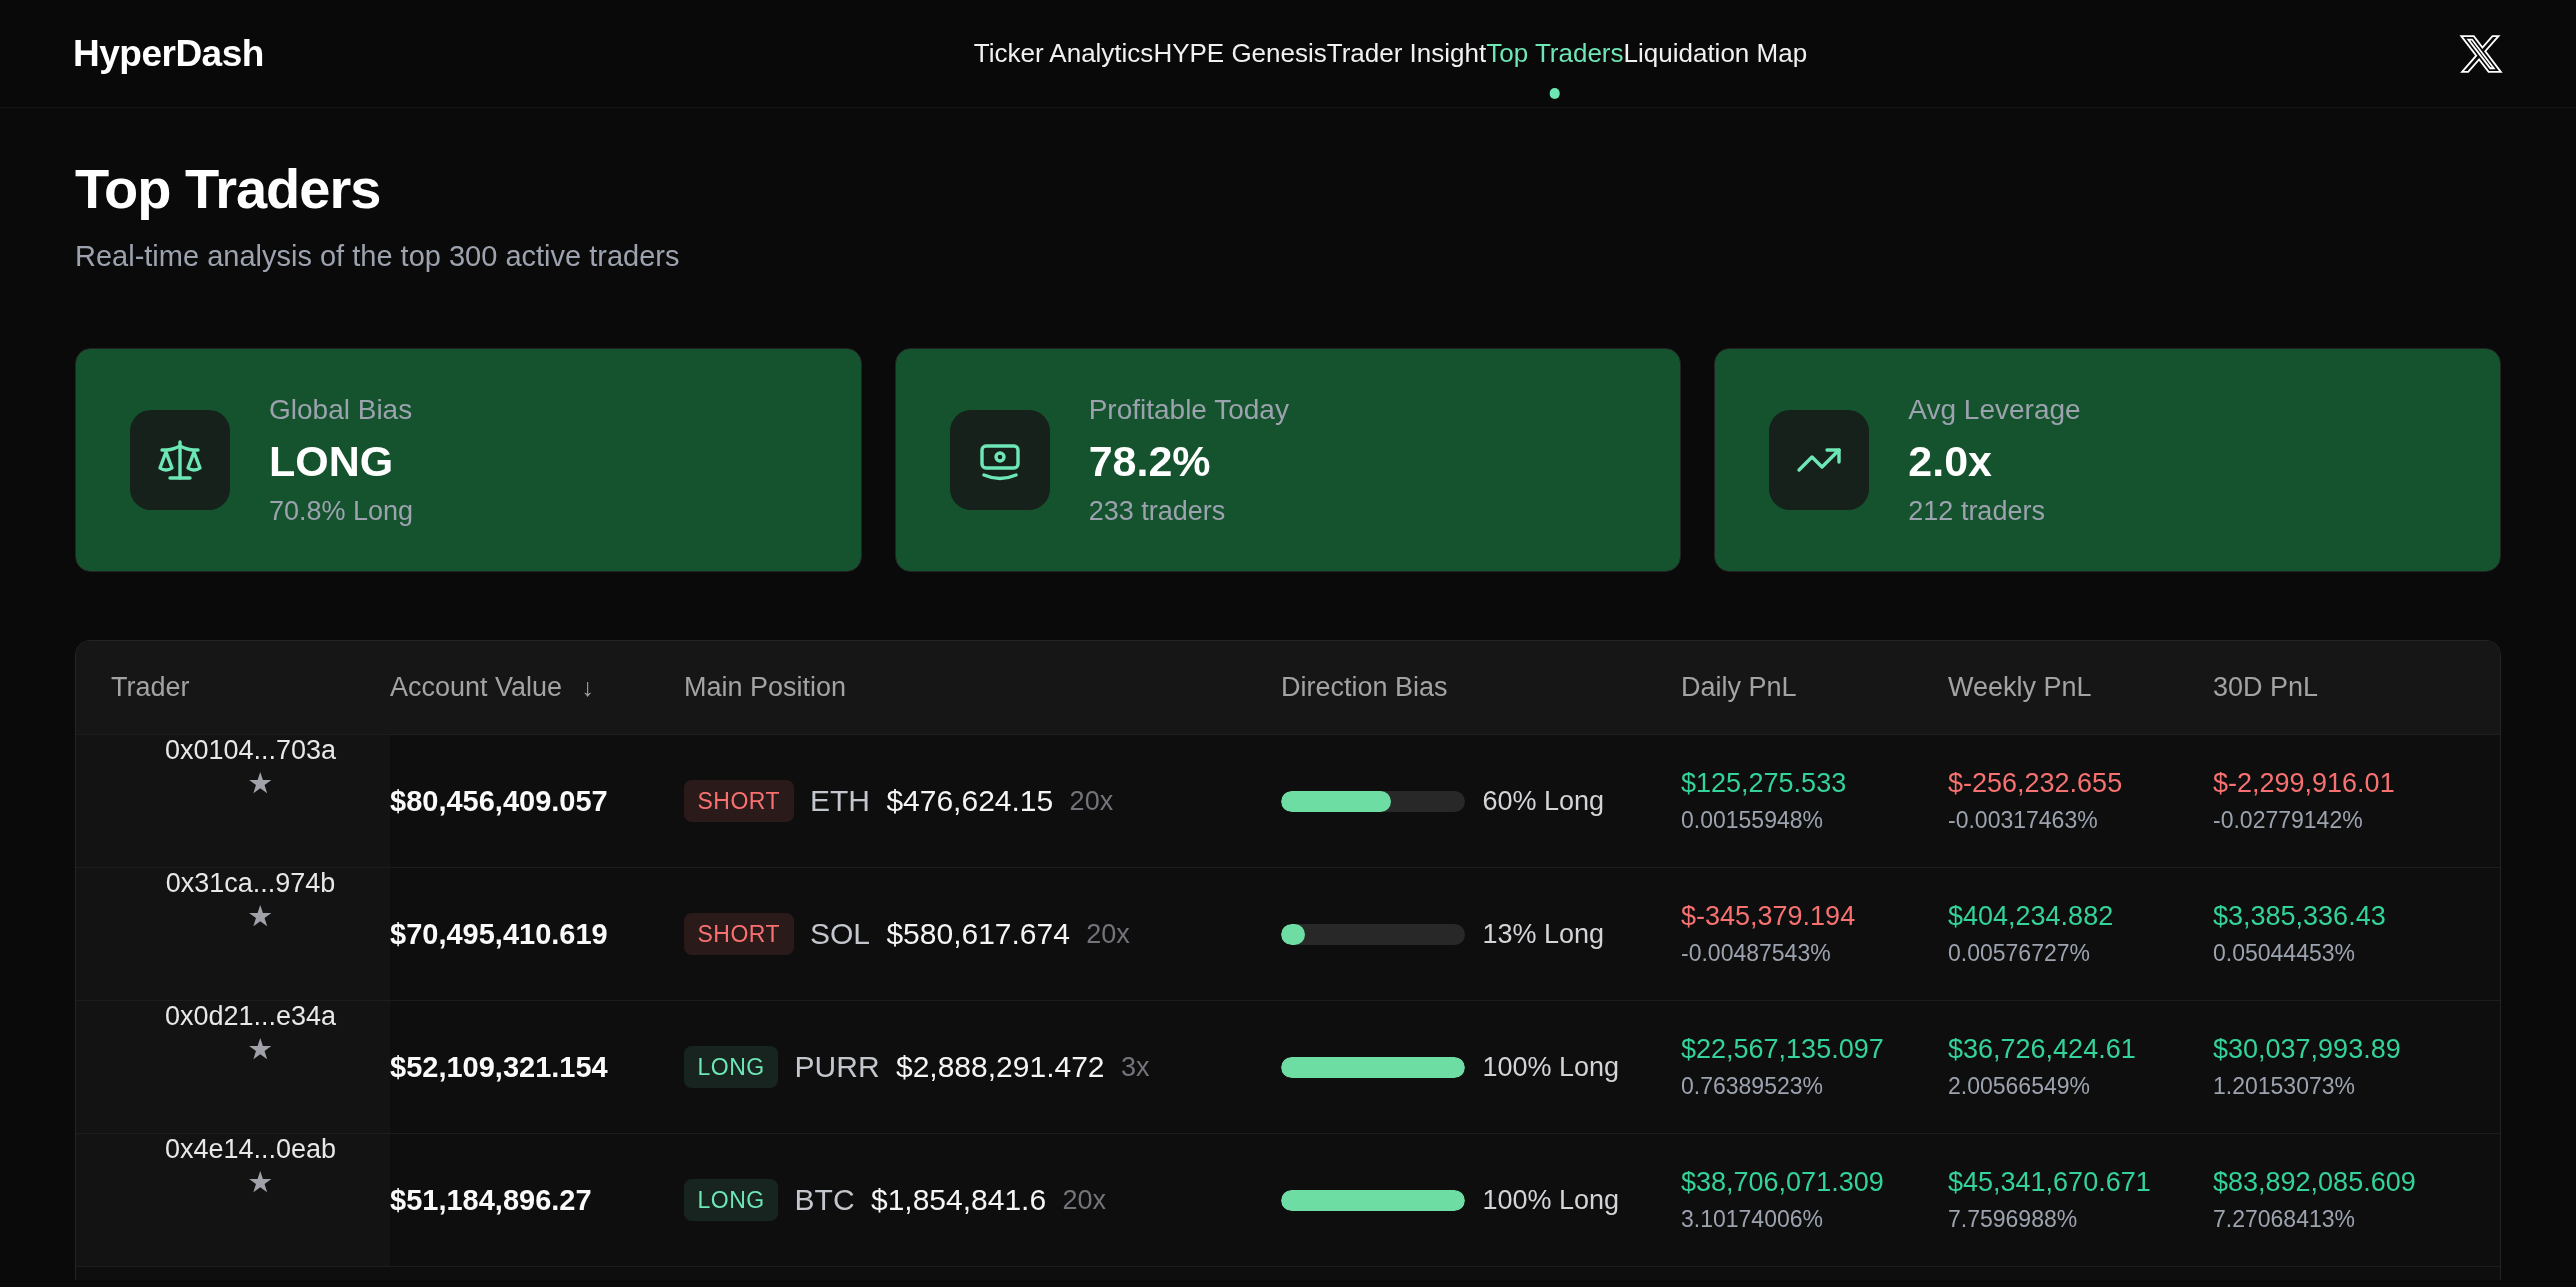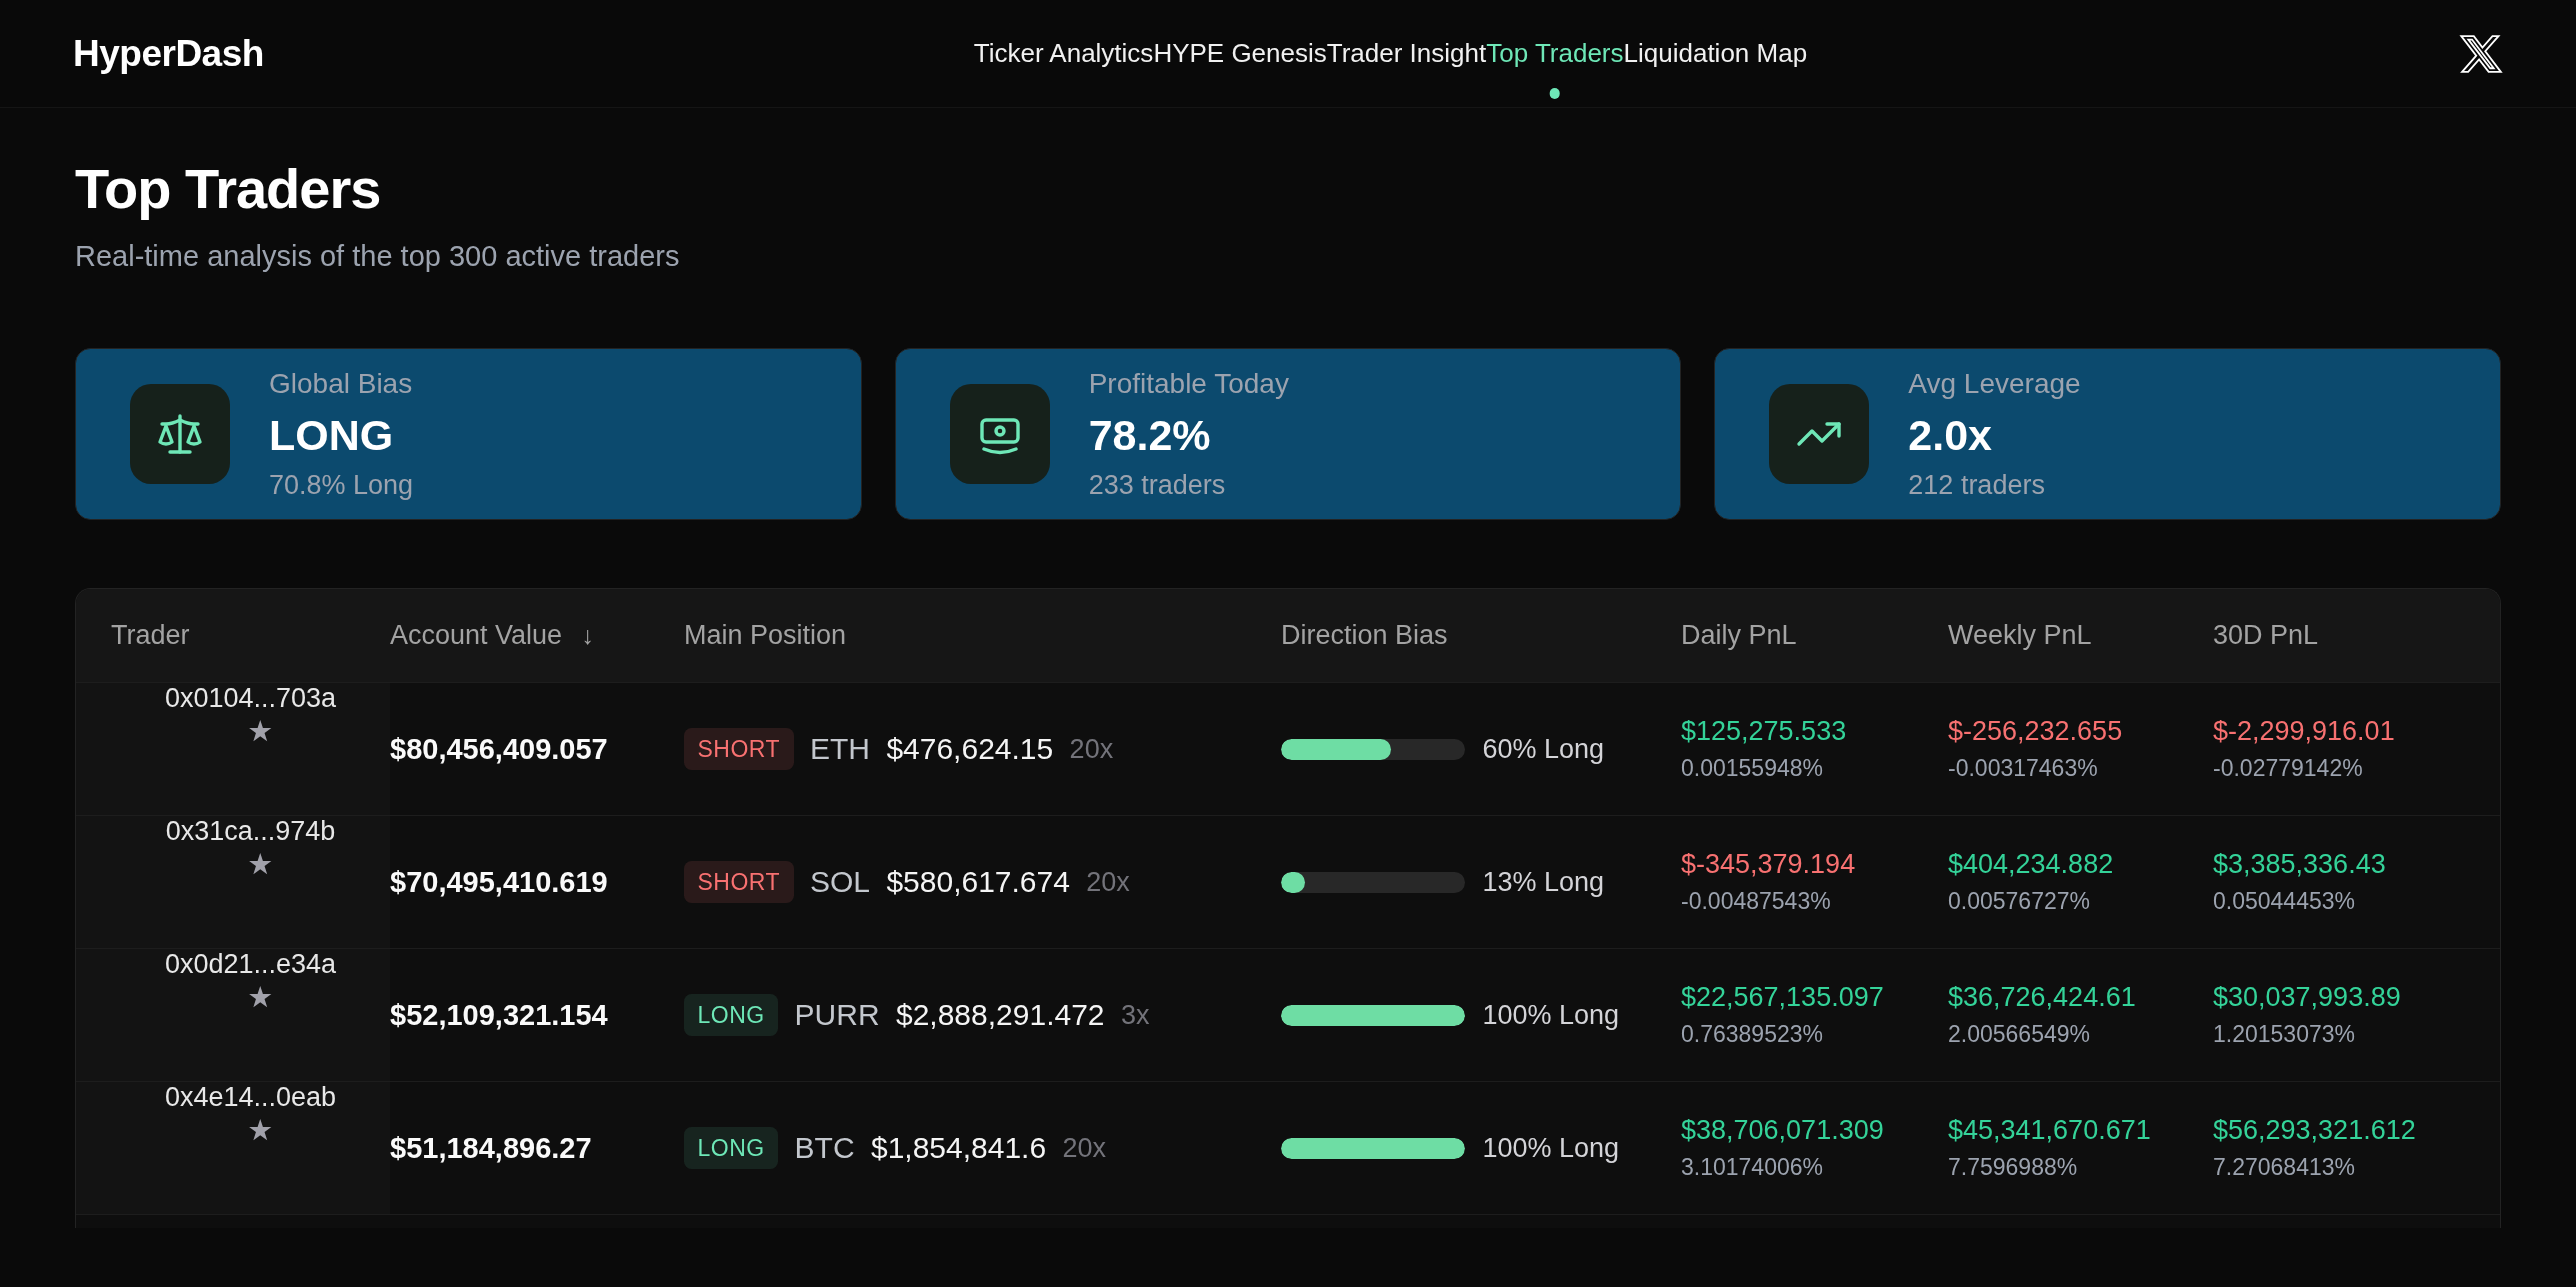--- a/index.html
+++ b/index.html
@@ -29,21 +29,21 @@
   .page-sub { margin-top: 19.3px; font-size: 29px; color: #9ca3af; }
   .live-badge {
     margin-top: 7.7px; display: flex; align-items: center; gap: 17.4px;
     padding: 19.3px 31px; border: 1px solid #2d2d2d; border-radius: 11.6px;
     background: #141414; font-size: 27px; color: #d4d4d8;
   }
   .live-dot { width: 14.5px; height: 14.5px; border-radius: 50%; background: #2ea37f; }
   
   .stats { margin-top: 75px; display: grid; grid-template-columns: 1fr 1fr 1fr; gap: 33px; }
   .card {
-    height: 172px; border-radius: 15.5px; background: #0c4a6e; border: 1px solid #232323;
+    height: 224px; border-radius: 15.5px; background: #14532d; border: 1px solid #232323;
     display: flex; align-items: center; padding-left: 54px; gap: 39px;
   }
   .icon-box {
     width: 100px; height: 100px; border-radius: 21px; background: #16211b;
     display: flex; align-items: center; justify-content: center; flex: none;
   }
   .icon-box svg { width: 48px; height: 48px; stroke: #6ee7b7; fill: none; stroke-width: 1.7; stroke-linecap: round; stroke-linejoin: round; }
   .card-label { font-size: 28px; color: #9ca3af; }
   .card-value { font-size: 43px; font-weight: bold; color: #ffffff; margin: 11.6px 0 9.7px; }
   .card-sub { font-size: 27px; color: #9ca3af; }
@@ -299,21 +299,21 @@
     </div>
     <div>
       <div class="pnl-val pos">$38,706,071.309</div>
       <div class="pnl-pct">3.10174006%</div>
     </div>
     <div>
       <div class="pnl-val pos">$45,341,670.671</div>
       <div class="pnl-pct">7.7596988%</div>
     </div>
     <div>
-      <div class="pnl-val pos">$56,293,321.612</div>
+      <div class="pnl-val pos">$83,892,085.609</div>
       <div class="pnl-pct">7.27068413%</div>
     </div>
   </div>
 </div>
 
     <div class="t-row stub-row">
       <div></div>
         <div></div>
         <div></div>
         <div></div>

